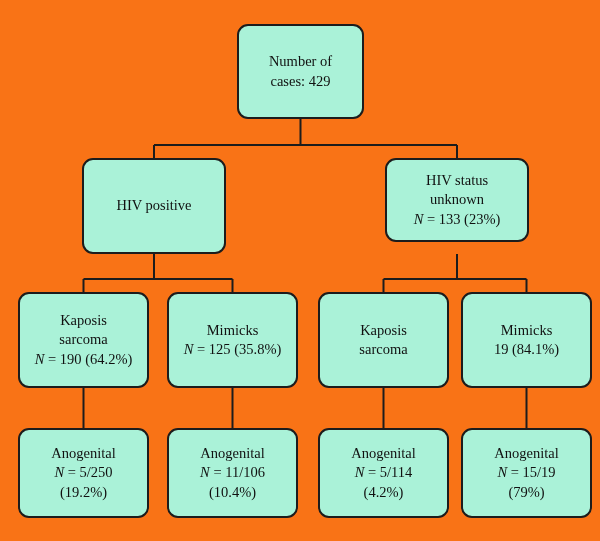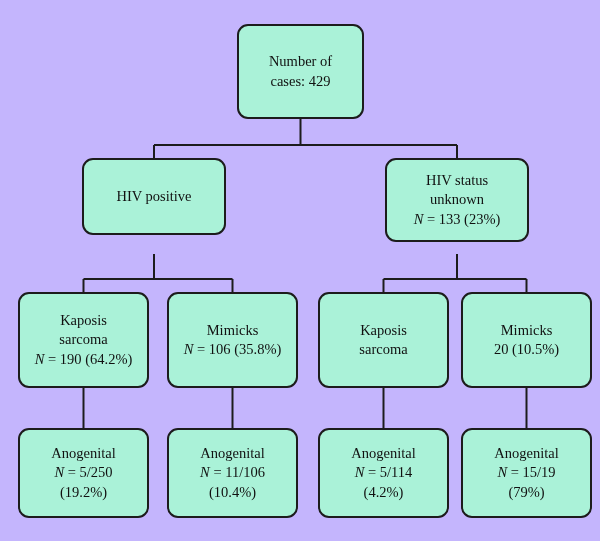--- a/index.html
+++ b/index.html
@@ -4,21 +4,21 @@
 <style>
   html, body {
     margin: 0;
     padding: 0;
     background: #ffffff;
   }
   #chart-root {
     position: relative;
     width: 600px;
     height: 541px;
-    background: #c4b5fd;
+    background: #f97316;
     font-family: "Liberation Serif", "DejaVu Serif", serif;
     overflow: hidden;
   }
   #connector-layer {
     position: absolute;
     left: 0;
     top: 0;
     width: 600px;
     height: 541px;
     pointer-events: none;
@@ -42,21 +42,21 @@
   .node .line {
     display: block;
     white-space: nowrap;
   }
   .node .line.stat em {
     font-style: italic;
     font-family: "Liberation Serif", "DejaVu Serif", serif;
   }
   
   .lvl-root  { left: 237px; top: 24px;  width: 127px; height: 95px; }
-  .lvl2-a    { left: 82px;  top: 158px; width: 144px; height: 77px; }
+  .lvl2-a    { left: 82px;  top: 158px; width: 144px; height: 96px; }
   .lvl2-b    { left: 385px; top: 158px; width: 144px; height: 84px; }
   .lvl3-a    { left: 18px;  top: 292px; width: 131px; height: 96px; }
   .lvl3-b    { left: 167px; top: 292px; width: 131px; height: 96px; }
   .lvl3-c    { left: 318px; top: 292px; width: 131px; height: 96px; }
   .lvl3-d    { left: 461px; top: 292px; width: 131px; height: 96px; }
   .lvl4-a    { left: 18px;  top: 428px; width: 131px; height: 90px; }
   .lvl4-b    { left: 167px; top: 428px; width: 131px; height: 90px; }
   .lvl4-c    { left: 318px; top: 428px; width: 131px; height: 90px; }
   .lvl4-d    { left: 461px; top: 428px; width: 131px; height: 90px; }
 </style>
@@ -100,31 +100,31 @@
   </div>
 
   <div class="node lvl3-a">
     <span class="line">Kaposis</span>
     <span class="line">sarcoma</span>
     <span class="line stat"><em>N</em><span> = 190 (64.2%)</span></span>
   </div>
 
   <div class="node lvl3-b">
     <span class="line">Mimicks</span>
-    <span class="line stat"><em>N</em><span> = 106 (35.8%)</span></span>
+    <span class="line stat"><em>N</em><span> = 125 (35.8%)</span></span>
   </div>
 
   <div class="node lvl3-c">
     <span class="line">Kaposis</span>
     <span class="line">sarcoma</span>
   </div>
 
   <div class="node lvl3-d">
     <span class="line">Mimicks</span>
-    <span class="line">20 (10.5%)</span>
+    <span class="line">19 (84.1%)</span>
   </div>
 
   <div class="node lvl4-a">
     <span class="line">Anogenital</span>
     <span class="line stat"><em>N</em><span> = 5/250</span></span>
     <span class="line">(19.2%)</span>
   </div>
 
   <div class="node lvl4-b">
     <span class="line">Anogenital</span>

